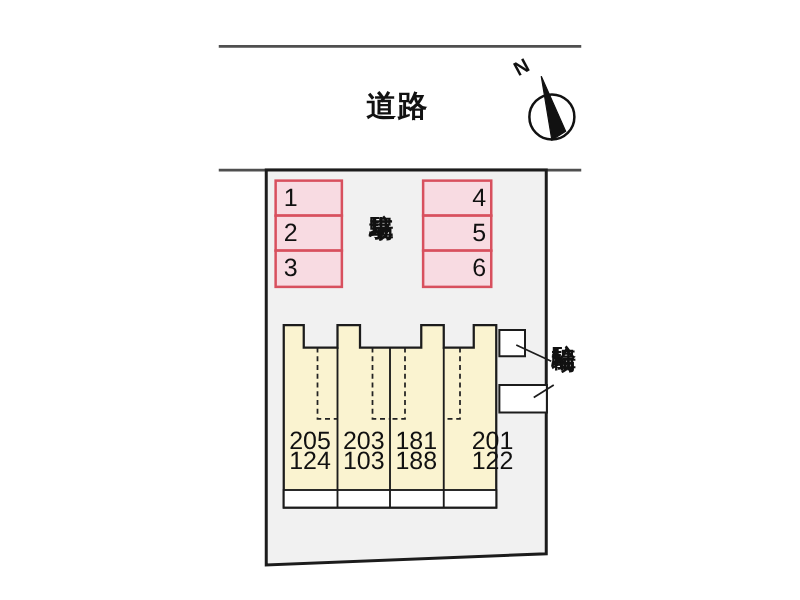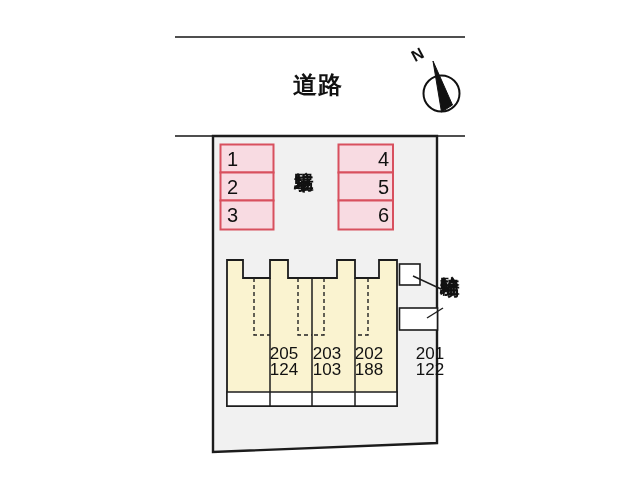--- a/index.html
+++ b/index.html
@@ -11,21 +11,21 @@
   .label{position:absolute;color:#111111;}
   .road-label{left:293px;top:69px;width:60px;font-size:24px;font-weight:bold;letter-spacing:1px;}
   .compass-n{left:412px;top:46px;font-size:16px;font-weight:bold;transform:rotate(-28deg);}
   .vtext{writing-mode:vertical-rl;text-orientation:upright;}
   .parking-area-label{left:293px;top:156px;font-size:19px;font-weight:bold;letter-spacing:1px;line-height:22px;}
   .bike-label{left:440px;top:260px;font-size:19px;font-weight:bold;letter-spacing:2px;line-height:21px;}
   .space-num{width:40px;height:28px;line-height:28px;font-size:20px;}
   .space-num.l{left:227px;text-align:left;}
   .space-num.r{left:343px;width:46px;text-align:right;}
   .row0{top:145px;} .row1{top:173px;} .row2{top:201px;}
-  .unit-label{top:346px;width:44px;text-align:center;font-size:17px;line-height:15.5px;padding-left:36px;}
+  .unit-label{top:346px;width:44px;text-align:center;font-size:20px;line-height:15.5px;}
   .unit-label span{display:block;}
   .u0{left:226px;} .u1{left:269px;} .u2{left:311px;} .u3{left:372px;}
 </style>
 </head>
 <body>
 
 <div id="canvas">
 
   <svg id="plan-svg" width="640" height="480" viewBox="0 0 640 480">
 
@@ -84,21 +84,21 @@
 
   <div class="label unit-label u0">
     <span>205</span>
     <span>124</span>
   </div>
   <div class="label unit-label u1">
     <span>203</span>
     <span>103</span>
   </div>
   <div class="label unit-label u2">
-    <span>202</span>
+    <span>181</span>
     <span>188</span>
   </div>
   <div class="label unit-label u3">
     <span>201</span>
     <span>122</span>
   </div>
 
   <div class="label vtext bike-label">駐輪場</div>
 
 </div>

